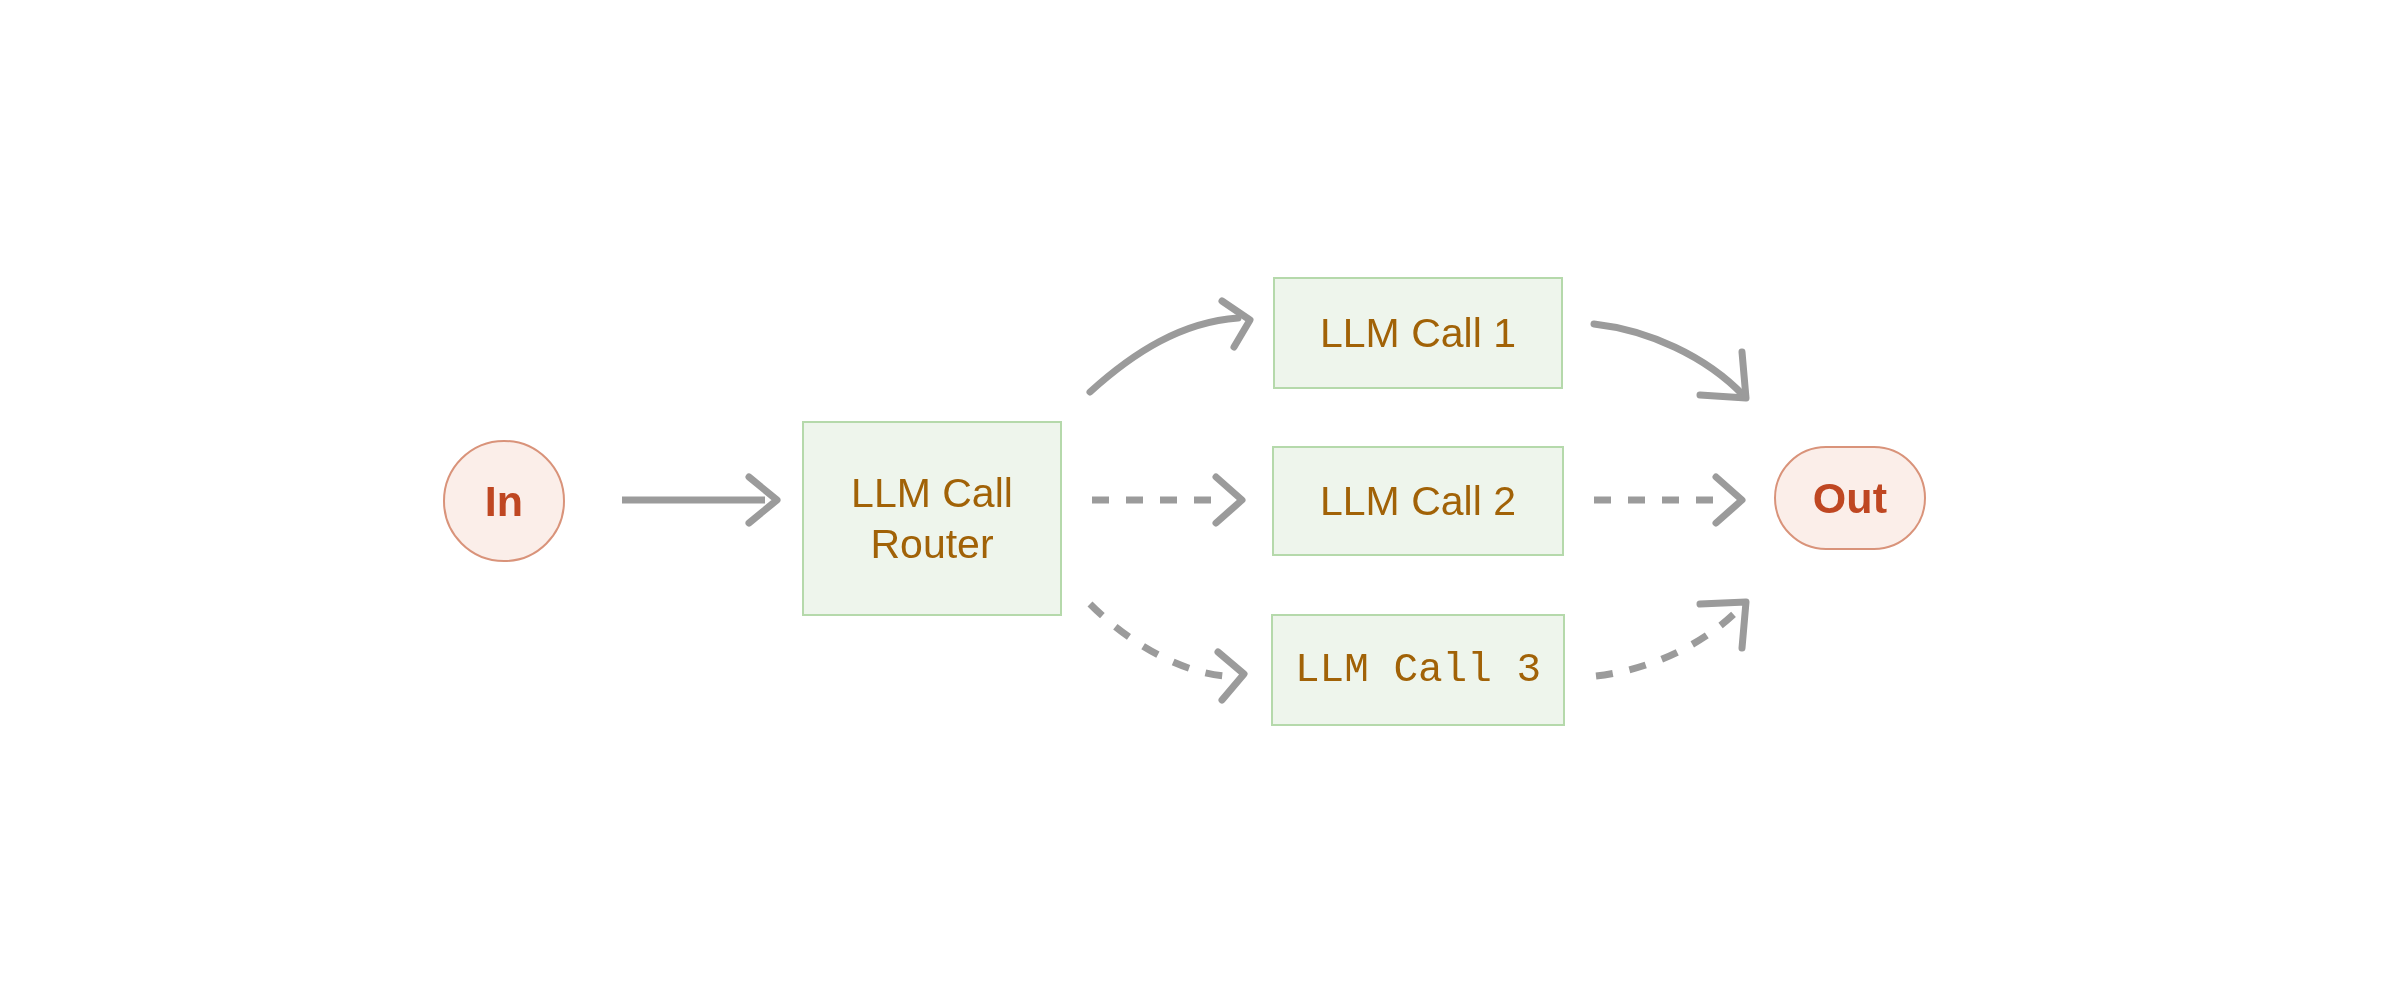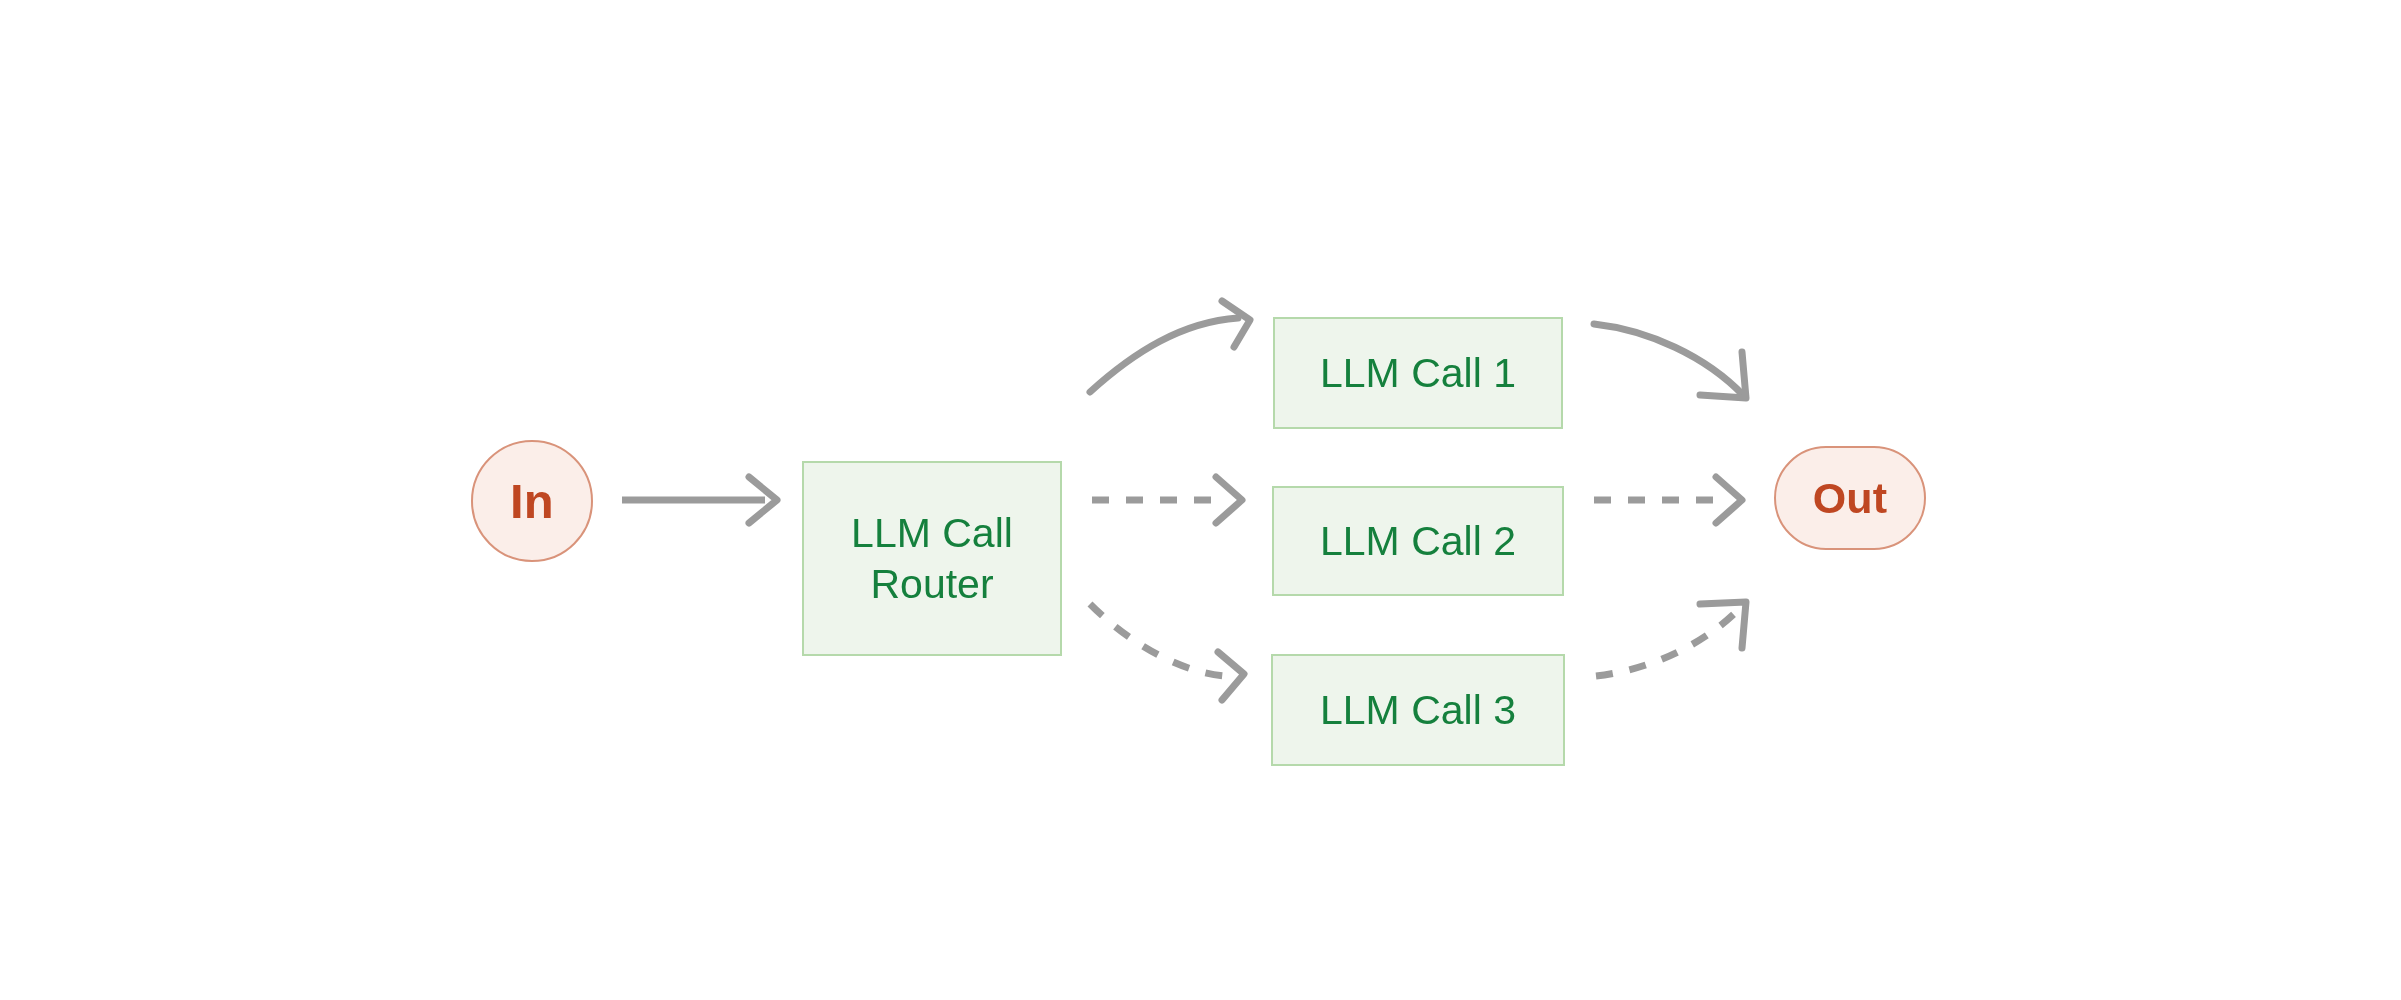--- a/index.html
+++ b/index.html
@@ -37,45 +37,44 @@
 
   
   .terminal {
     background: #fbeee9;
     border: 2px solid #d9937a;
     color: #bf4722;
     font-weight: bold;
     letter-spacing: 0.2px;
   }
   #node-in {
-    left: 471px;
+    left: 443px;
     top: 440px;
     width: 122px;
     height: 122px;
     border-radius: 50%;
-    font-size: 49px;
+    font-size: 43px;
   }
   #node-out {
     left: 1774px;
     top: 446px;
     width: 152px;
     height: 104px;
     border-radius: 54px;
     font-size: 43px;
   }
 
   
   .process {
     background: #eef5ec;
     border: 2px solid #b5d9ab;
-    color: #15803d;
+    color: #a16207;
     font-size: 41px;
     font-weight: 500;
     line-height: 1.22;
-    margin-top: 40px;
   }
   #node-router {
     left: 802px;
     top: 421px;
     width: 260px;
     height: 195px;
   }
   #node-call-1 {
     left: 1273px;
     top: 277px;
@@ -86,20 +85,21 @@
     left: 1272px;
     top: 446px;
     width: 292px;
     height: 110px;
   }
   #node-call-3 {
     left: 1271px;
     top: 614px;
     width: 294px;
     height: 112px;
+    font-family: Liberation Mono, monospace;
   }
 
   .node-label {
     white-space: pre-line;
     pointer-events: none;
   }
 
   
   #watermark {
     position: absolute;

